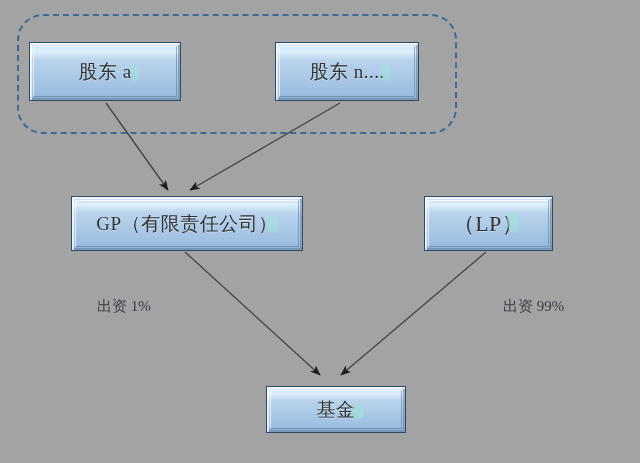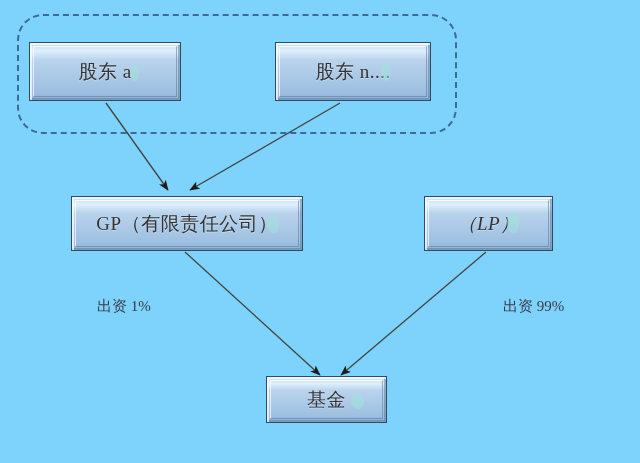--- a/index.html
+++ b/index.html
@@ -7,21 +7,21 @@
     padding: 0;
     background: #ffffff;
   }
   body {
     font-family: "Liberation Serif", "DejaVu Serif", serif;
   }
   #canvas {
     position: relative;
     width: 640px;
     height: 463px;
-    background: #7dd3fc;
+    background: #a3a3a3;
     overflow: hidden;
   }
 
   
   .group-region {
     position: absolute;
     box-sizing: border-box;
     border: 2px dashed #3d6a96;
     border-radius: 26px;
     background: transparent;
@@ -64,21 +64,21 @@
     z-index: 2;
     color: #333333;
     white-space: nowrap;
     letter-spacing: 0.5px;
     text-shadow: 0 1px 0 rgba(255,255,255,0.35);
   }
 
   .node-shareholder-a .node-label,
   .node-shareholder-n .node-label { font-size: 19px; }
   .node-gp .node-label  { font-size: 19px; }
-  .node-lp .node-label  { font-size: 19px; font-style: italic; }
+  .node-lp .node-label  { font-size: 22px; }
   .node-fund .node-label { font-size: 19px; }
 
   
   .ink-blob {
     position: absolute;
     z-index: 3;
     background: #9fe3d8;
     opacity: 0.55;
     border-radius: 50% 50% 45% 55%;
     pointer-events: none;
@@ -123,36 +123,36 @@
     <line x1="185" y1="252" x2="320" y2="375" stroke="#444444" stroke-width="1.3" marker-end="url(#arrowhead)"></line>
 
     <line x1="486" y1="252" x2="341" y2="375" stroke="#444444" stroke-width="1.3" marker-end="url(#arrowhead)"></line>
   </svg>
 
   <div class="node node-shareholder-a" style="left:29px; top:42px; width:152px; height:59px;">
     <span class="node-label">股东 a</span>
     <span class="ink-blob" style="left:100px; top:22px; width:9px; height:16px;"></span>
   </div>
 
-  <div class="node node-shareholder-n" style="left:275px; top:42px; width:156px; height:59px;text-align:center;">
+  <div class="node node-shareholder-n" style="left:275px; top:42px; width:144px; height:59px;text-align:center;">
     <span class="node-label">股东 n....</span>
     <span class="ink-blob" style="left:105px; top:20px; width:10px; height:18px;"></span>
   </div>
 
   <div class="node node-gp" style="left:71px; top:196px; width:232px; height:55px;">
     <span class="node-label">GP（有限责任公司）</span>
     <span class="ink-blob" style="left:195px; top:18px; width:12px; height:18px;"></span>
   </div>
 
   <div class="node node-lp" style="left:424px; top:196px; width:129px; height:55px;">
     <span class="node-label">（LP）</span>
     <span class="ink-blob" style="left:82px; top:15px; width:12px; height:21px;"></span>
   </div>
 
-  <div class="node node-fund" style="left:266px; top:376px; width:121px; height:47px;">
+  <div class="node node-fund" style="left:266px; top:386px; width:140px; height:47px;">
     <span class="node-label">基金</span>
     <span class="ink-blob" style="left:84px; top:17px; width:13px; height:15px;"></span>
   </div>
 
   <div class="edge-label" style="left:97px; top:297px;">出资 1%</div>
 
   <div class="edge-label" style="left:503px; top:297px;font-family:Liberation Serif, serif;">出资 99%</div>
 
 </div>
 

